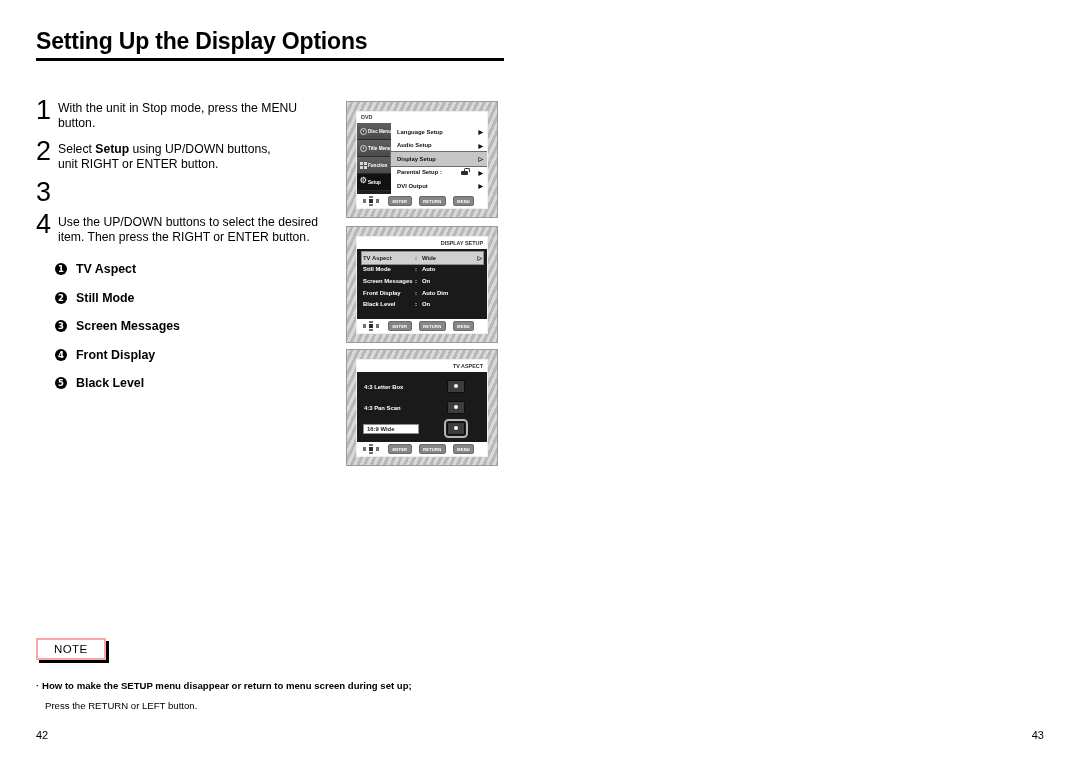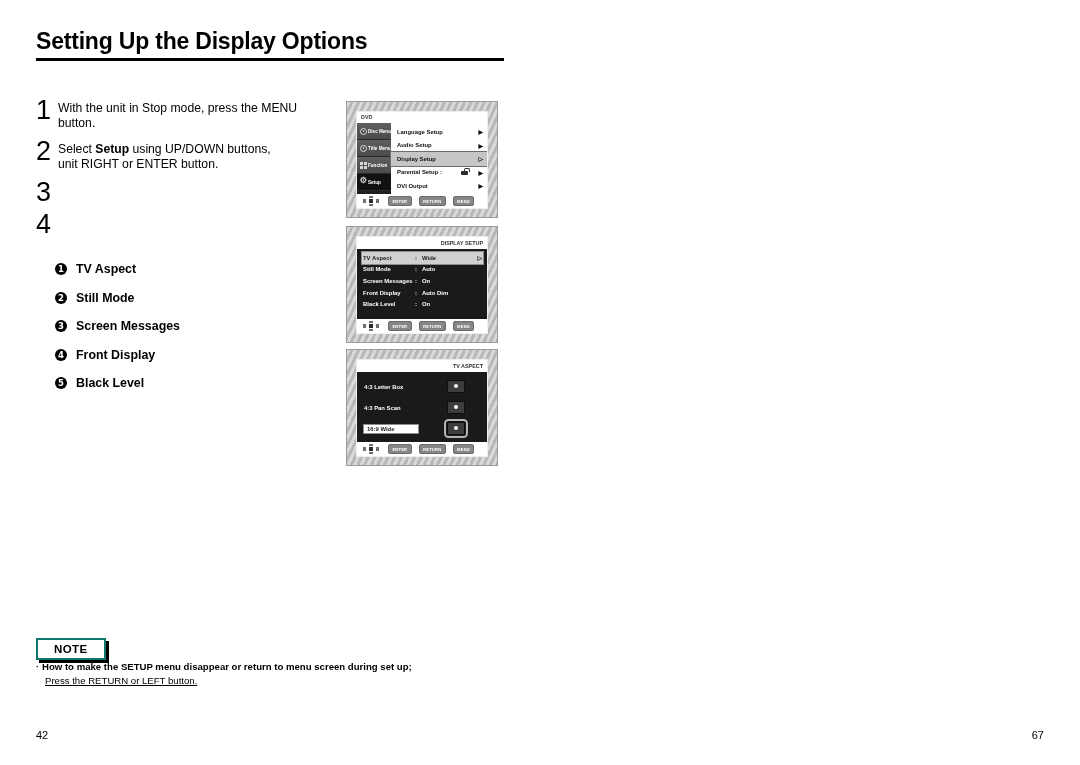--- a/index.html
+++ b/index.html
@@ -148,28 +148,28 @@
   .tvicon{
     width:16px;height:11px;background:#3d3d3d;border:1.4px solid #0d0d0d;
     border-radius:1.5px;position:relative;margin-right:16px;flex:0 0 16px;
   }
   .tvicon::after{content:"";position:absolute;left:5.6px;top:3.1px;width:4px;height:4px;border-radius:50%;background:#fff;}
   .tvicon.hl{outline:2px solid #b4b4b4;outline-offset:1.5px;}
 
   
   .notebox{position:absolute;left:36px;top:638px;}
   .note-tab{
-    display:inline-block;border:2px solid #0f766e;padding:3px 16px;
-    font-size:11.5px;font-weight:bold;letter-spacing:0.4px;
+    display:inline-block;border:2px solid #fca5a5;padding:3px 16px;
+    font-size:11.5px;font-weight:normal;letter-spacing:0.4px;
     box-shadow:3px 3px 0 #000;background:#fff;
   }
-  .note-body{font-size:9.6px;line-height:14px;}
+  .note-body{margin-top:16px;font-size:9.6px;line-height:19px;}
   .note-l1{font-weight:bold;}
   .note-l1 .dot{font-size:9px;margin-right:3px;}
-  .note-l2{padding-left:9px;text-decoration:underline;}
+  .note-l2{padding-left:9px;}
 
   
   .pgnum{position:absolute;bottom:24px;font-size:11px;}
   #pg-left{left:36px;}
   #pg-right{right:36px;}
 </style>
 </head>
 <body>
 
 <div class="page">
@@ -197,20 +197,24 @@
           <span>unit RIGHT or ENTER button.</span>
         </div>
       </div>
 
       <div class="step">
         <div class="num">3</div>
       </div>
 
       <div class="step">
         <div class="num">4</div>
+        <div class="body">
+          <span>Use the UP/DOWN buttons to select the desired</span><br>
+          <span>item. Then press the RIGHT or ENTER button.</span>
+        </div>
       </div>
 
     </div>
 
     <div class="optlist">
       <div class="opt">
         <span class="dingbat">1</span>
         <span>TV Aspect</span>
       </div>
       <div class="opt">
@@ -390,16 +394,16 @@
         </div>
         <div class="note-l2">Press the RETURN or LEFT button.</div>
       </div>
     </div>
 
     <div class="pgnum" id="pg-left">42</div>
   </div>
 
   <div class="col-right">
 
-    <div class="pgnum" id="pg-right">67</div>
+    <div class="pgnum" id="pg-right">43</div>
   </div>
 
 </div>
 
 </body></html>

